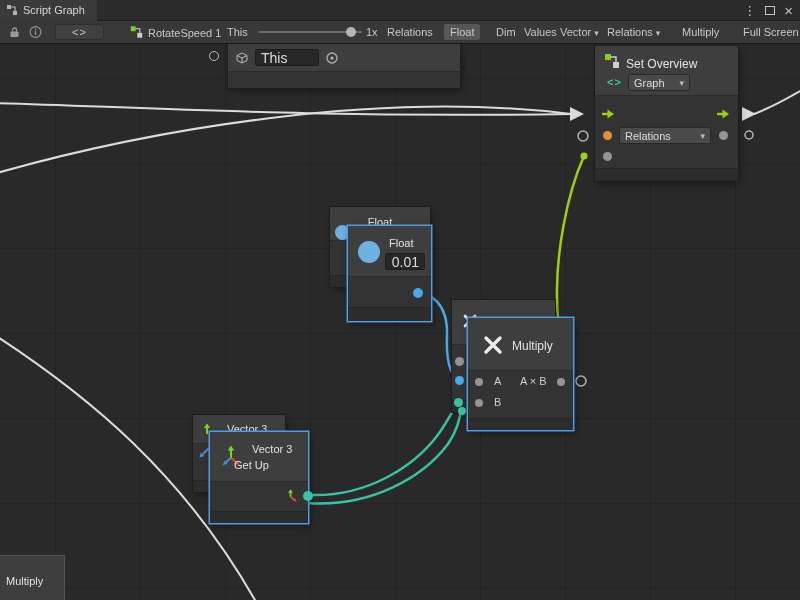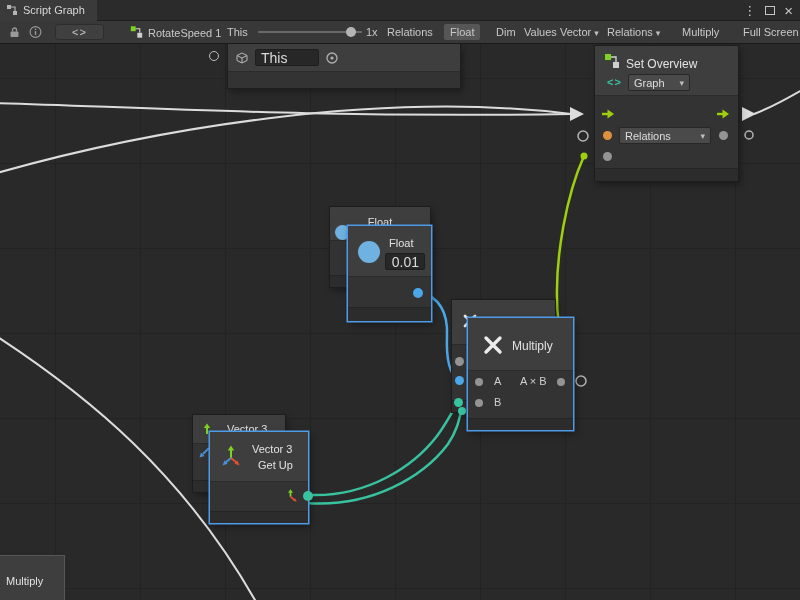--- a/index.html
+++ b/index.html
@@ -270,21 +270,21 @@
       <div class="n-header" style="height:49px">
         <svg class="abs" style="left:10px;top:13px" width="22" height="22" viewBox="0 0 22 22">
           <path d="M11,13 V4" style="stroke:var(--axis-green);stroke-width:2;fill:none"></path>
           <polygon points="11,0.5 7.8,5.5 14.2,5.5" style="fill:var(--axis-green)"></polygon>
           <path d="M11,13 L5.5,17.5" style="stroke:var(--axis-blue);stroke-width:2;fill:none"></path>
           <polygon points="2.5,20.5 7.5,18.8 4.5,15.5" style="fill:var(--axis-blue)"></polygon>
           <path d="M11,13 L16.5,17.5" style="stroke:var(--axis-red);stroke-width:2;fill:none"></path>
           <polygon points="19.5,20.5 17.5,15.5 14.5,18.8" style="fill:var(--axis-red)"></polygon>
         </svg>
         <span class="n-title abs" style="left:42px;top:11px">Vector 3</span>
-        <span class="n-title abs" style="left:48px;top:27px">Get Up</span>
+        <span class="n-title abs" style="left:24px;top:27px">Get Up</span>
       </div>
       <div class="n-body" style="height:30px">
         <svg class="abs" style="left:74px;top:7px" width="13" height="13" viewBox="0 0 22 22">
           <path d="M11,13 V4" style="stroke:var(--axis-green);stroke-width:3;fill:none"></path>
           <polygon points="11,0.5 6.8,6.5 15.2,6.5" style="fill:var(--axis-green)"></polygon>
           <path d="M11,13 L17.5,18.5" style="stroke:var(--axis-red);stroke-width:3;fill:none"></path>
           <polygon points="21.5,21.5 19,15.5 15,19.5" style="fill:var(--axis-red)"></polygon>
         </svg>
         <span class="port p10 teal" style="left:93px;top:9px"></span>
       </div>

